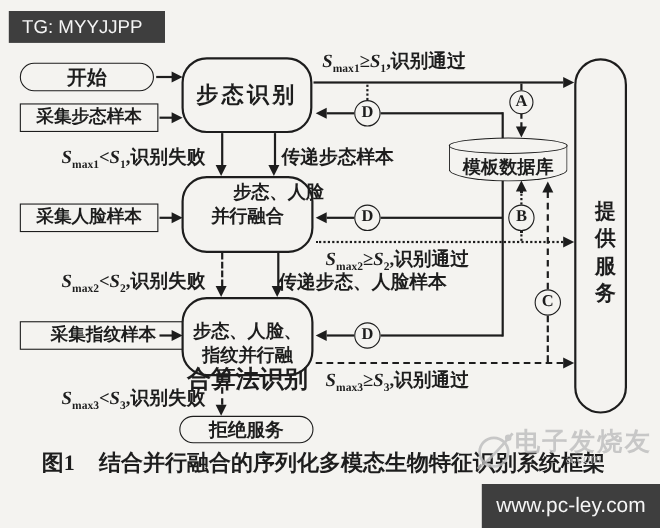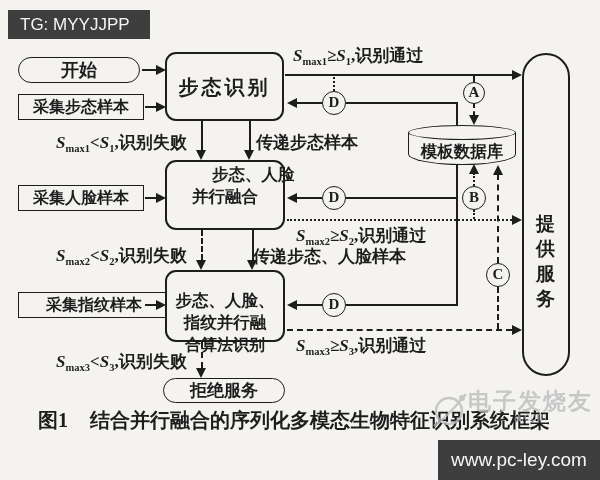--- a/index.html
+++ b/index.html
@@ -12,21 +12,21 @@
   html,body{margin:0;padding:0;}
   #page{
     position:relative;width:600px;height:480px;overflow:hidden;
     background:var(--page-bg);
     font-family:"Liberation Serif","DejaVu Serif",serif;
     color:var(--ink);
   }
   .abs{position:absolute;}
   .rect{border:1.6px solid var(--ink);background:var(--page-bg);text-align:center;box-sizing:border-box;}
   .stadium{border:1.7px solid var(--ink);border-radius:14px;background:var(--page-bg);text-align:center;box-sizing:border-box;}
-  .rbox{border:2px solid var(--ink);border-radius:11px;background:var(--page-bg);text-align:center;box-sizing:border-box;}
+  .rbox{border:2px solid var(--ink);border-radius:23px;background:var(--page-bg);text-align:center;box-sizing:border-box;}
   .circle{border:1.7px solid var(--ink);border-radius:50%;background:var(--page-bg);text-align:center;
           font-weight:bold;font-size:15px;box-sizing:border-box;z-index:6;}
   .hl{height:0;border-top:2px solid var(--ink);z-index:1;}
   .vl{width:0;border-left:2px solid var(--ink);z-index:1;}
   .hl.dash{border-top-style:dashed;} .vl.dash{border-left-style:dashed;}
   .hl.dot{border-top-style:dotted;} .vl.dot{border-left-style:dotted;}
   .ar{width:0;height:0;z-index:2;}
   .ar.r{border-top:5px solid transparent;border-bottom:5px solid transparent;border-left:10px solid var(--ink);}
   .ar.l{border-top:5px solid transparent;border-bottom:5px solid transparent;border-right:10px solid var(--ink);}
   .ar.d{border-left:5px solid transparent;border-right:5px solid transparent;border-top:10px solid var(--ink);}
@@ -55,27 +55,27 @@
   <div class="abs rbox zh" style="left:165px;top:52px;width:119px;height:69px;font-size:20px;line-height:66px;letter-spacing:3px;">步态识别</div>
 
   <div class="abs rbox" style="left:165px;top:160px;width:120px;height:70px;padding-top:2px;">
     <div class="zh" style="font-size:16.5px;line-height:22px;padding-left:45px;">步态、人脸</div>
     <div class="zh" style="font-size:16.5px;line-height:22px;">并行融合</div>
   </div>
 
   <div class="abs rbox" style="left:165px;top:270px;width:120px;height:72px;padding-top:18px;">
     <div class="zh" style="font-size:16.5px;line-height:22px;">步态、人脸、</div>
     <div class="zh" style="font-size:16.5px;line-height:22px;">指纹并行融</div>
-    <div class="zh" style="font-size:16px;line-height:22px;">合算法识别</div>
+    <div class="zh" style="font-size:22px;line-height:22px;">合算法识别</div>
   </div>
 
   <div class="abs stadium zh" style="left:163px;top:378px;width:122px;height:25px;border-radius:13px;font-size:17px;line-height:23px;">拒绝服务</div>
 
   <div class="abs stadium" style="left:522px;top:53px;width:48px;height:323px;border-radius:25px;border-width:2px;"></div>
-  <div class="abs zh" style="left:536px;top:180px;width:24px;font-size:19px;line-height:25px;word-break:break-all;white-space:normal;text-align:left;z-index:5;margin-top:31px;">提供服务</div>
+  <div class="abs zh" style="left:536px;top:180px;width:24px;font-size:19px;line-height:25px;word-break:break-all;white-space:normal;text-align:right;z-index:5;">提供服务</div>
 
   <div class="abs cyl" style="left:408px;top:132px;width:108px;height:33px;border-top:none;border-radius:0 0 54px 54px / 0 0 11px 11px;z-index:3;"></div>
   <div class="abs cyl" style="left:408px;top:125px;width:108px;height:15px;border-radius:50%;z-index:4;"></div>
   <div class="abs zh" style="left:408px;top:141px;width:108px;text-align:center;font-size:16.5px;z-index:5;">模板数据库</div>
 
   <div class="abs circle" style="left:463px;top:82px;width:22px;height:22px;line-height:19px;">A</div>
   <div class="abs circle" style="left:462px;top:186px;width:24px;height:24px;line-height:21px;">B</div>
   <div class="abs circle" style="left:486px;top:263px;width:24px;height:24px;line-height:21px;">C</div>
   <div class="abs circle" style="left:322px;top:91px;width:24px;height:24px;line-height:21px;">D</div>
   <div class="abs circle" style="left:322px;top:186px;width:24px;height:24px;line-height:21px;">D</div>

